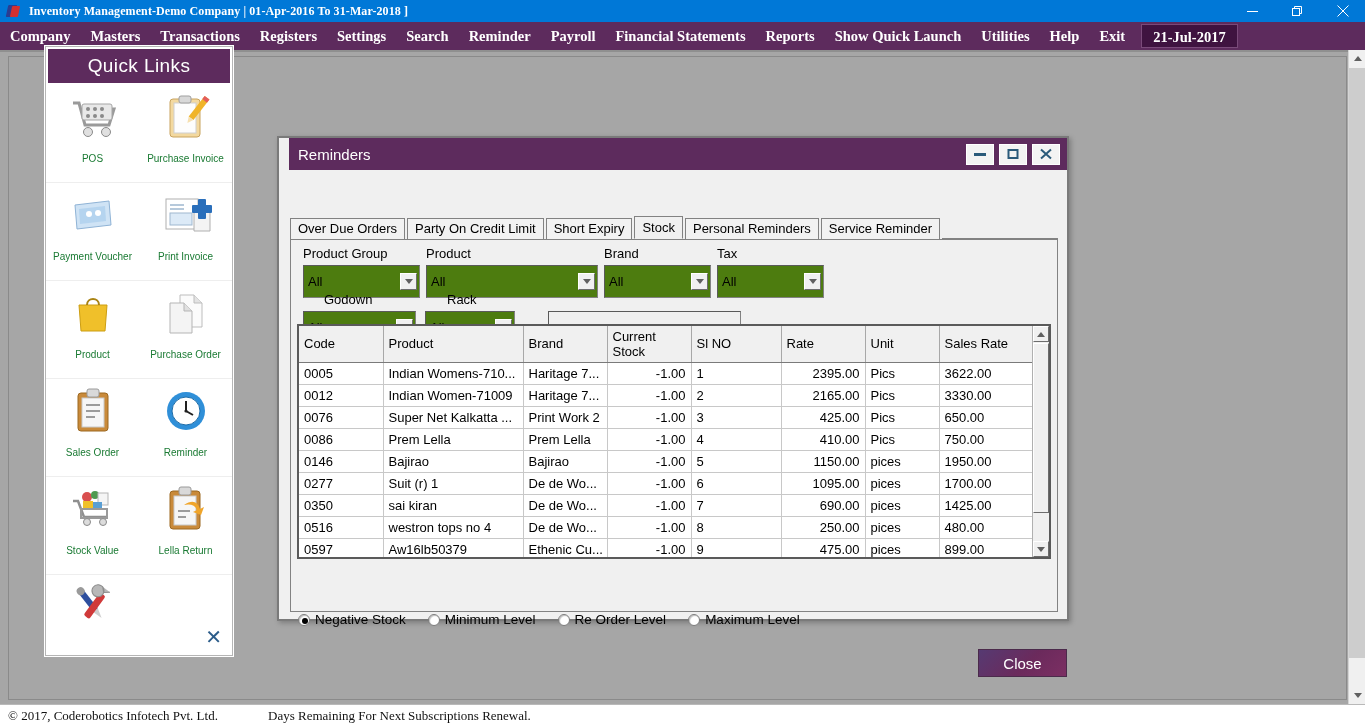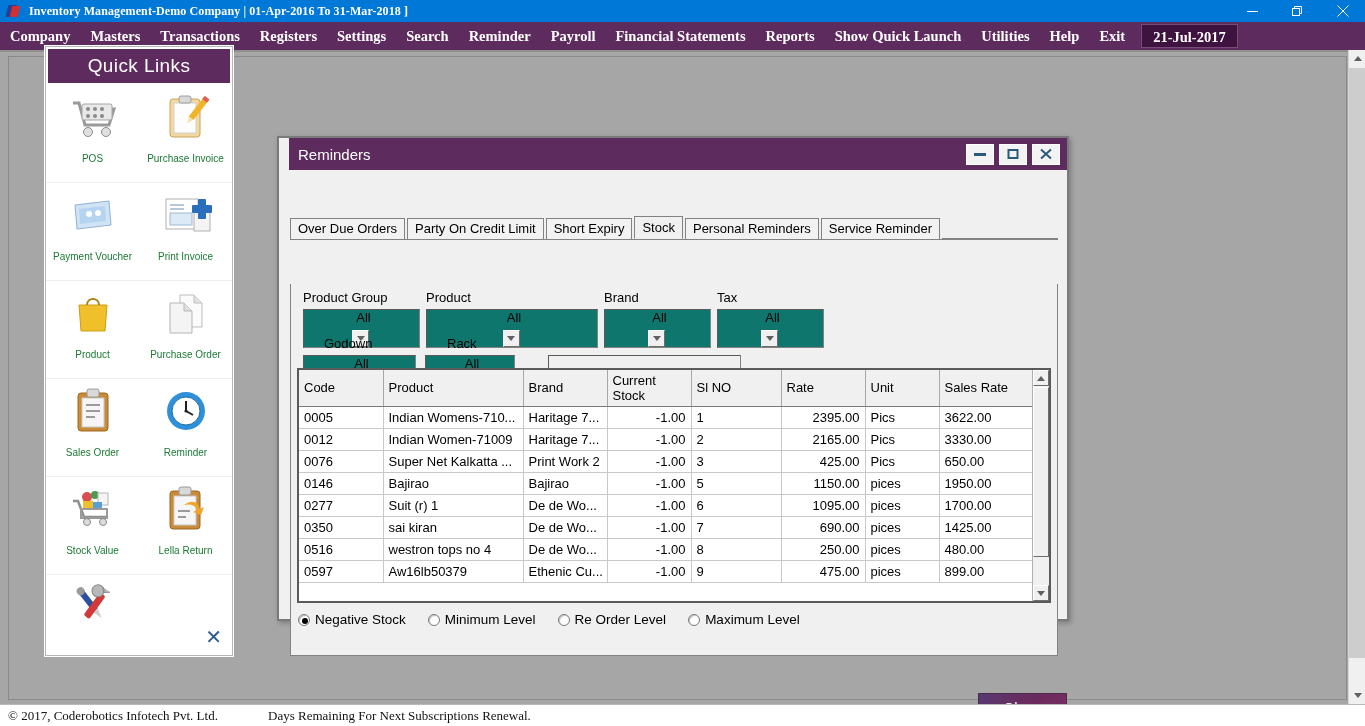--- a/index.html
+++ b/index.html
@@ -149,29 +149,29 @@
     margin-right: 2px; white-space: nowrap;
   }
   .tab.active {
     background: #f0f0f0; height: 23px; line-height: 22px;
     border-bottom: 1px solid #f0f0f0; position: relative; z-index: 3;
   }
   .tabfill { flex: 1; border-bottom: 1px solid #828282; height: 1px; }
 
   .tabpanel {
     position: absolute; left: 11px; top: 70px; width: 768px; height: 372px;
-    background: #f0f0f0; border: 1px solid #828282; border-top: none; margin-top: 44px;
+    background: #f0f0f0; border: 1px solid #828282; border-top: none;
   }
 
   .filters { position: absolute; left: 6px; top: 4px; right: 6px; }
   .flabel { position: absolute; font-size: 13px; color: #000; }
   .combo {
-    position: absolute; height: 39px; background: #0f766e;
+    position: absolute; height: 33px; background: #4d7c0f;
     border: 1px solid #828282; border-top-color: #5a5a5a; border-left-color: #5a5a5a;
-    display: flex; align-items: center; overflow: hidden; flex-direction: column;
+    display: flex; align-items: center; overflow: hidden;
   }
   .combo .val {
     font-size: 13px; color: #000; padding-left: 4px; flex: 1; white-space: nowrap;
   }
   .combo .arrow {
     width: 17px; height: 17px; margin-right: 2px;
     background: #f0f0f0;
     border: 1px solid #ffffff; border-right-color: #6d6d6d; border-bottom-color: #6d6d6d;
     display: flex; align-items: center; justify-content: center; flex: none;
   }
@@ -618,20 +618,30 @@
                   <td>0076</td>
                   <td>Super Net Kalkatta ...</td>
                   <td>Print Work 2</td>
                   <td class="num">-1.00</td>
                   <td>3</td>
                   <td class="num">425.00</td>
                   <td>Pics</td>
                   <td>650.00</td>
                 </tr>
                 <tr>
+                  <td>0086</td>
+                  <td>Prem Lella</td>
+                  <td>Prem Lella</td>
+                  <td class="num">-1.00</td>
+                  <td>4</td>
+                  <td class="num">410.00</td>
+                  <td>Pics</td>
+                  <td>750.00</td>
+                </tr>
+                <tr>
                   <td>0146</td>
                   <td>Bajirao</td>
                   <td>Bajirao</td>
                   <td class="num">-1.00</td>
                   <td>5</td>
                   <td class="num">1150.00</td>
                   <td>pices</td>
                   <td>1950.00</td>
                 </tr>
                 <tr>

